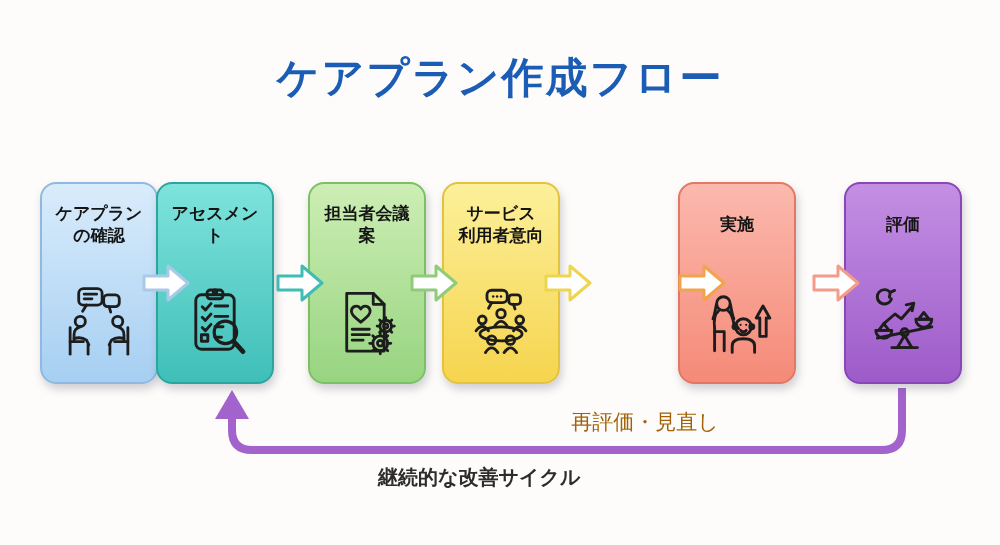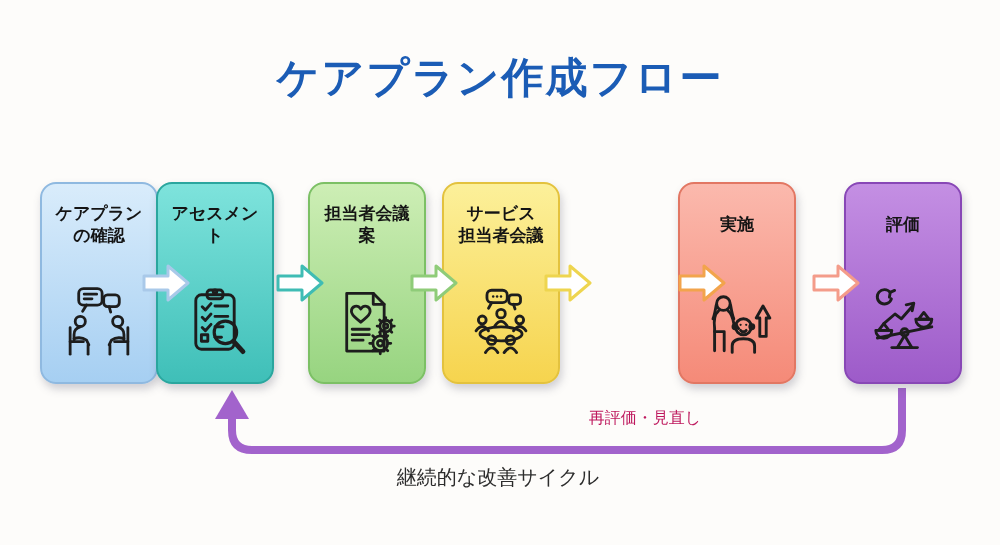--- a/index.html
+++ b/index.html
@@ -31,25 +31,25 @@
   .ic{stroke:#1d1d1d;fill:none;stroke-width:3.6;stroke-linecap:round;stroke-linejoin:round;}
   .ic-fill{fill:#1d1d1d;stroke:none;}
   .flow-arrow{position:absolute;top:263px;width:48px;height:40px;z-index:5;}
   .a0{left:142px}.a1{left:276px}.a2{left:410px}.a3{left:544px}.a4{left:678px}.a5{left:812px}
   .flow-arrow path{fill:#ffffff;stroke:var(--c-arrow,#bbb);stroke-width:3;stroke-linejoin:round;}
   .loop-svg{position:absolute;left:0;top:0;width:1000px;height:545px;z-index:1;}
   .loop-path{fill:none;stroke:var(--loop-color);stroke-width:8;}
   .loop-head{fill:var(--loop-color);stroke:none;}
   .loop-label-top{
     position:absolute;left:555px;top:408px;width:180px;text-align:center;
-    font-size:16px;font-weight:500;color:#be185d;
+    font-size:21px;font-weight:500;color:#a16207;
   }
   .loop-label-bottom{
-    position:absolute;left:393px;top:464px;width:210px;text-align:center;
-    font-size:20px;font-weight:400;color:#2c2c2c;
+    position:absolute;left:378px;top:464px;width:210px;
+    font-size:20px;font-weight:700;color:#2c2c2c;
   }
 </style>
 </head>
 <body>
 
 <div class="stage" style="--loop-color: #a263cc;">
 
   <div class="page-title" style="color: rgb(27, 92, 181);">ケアプラン作成フロー</div>
 
   <div class="step s0" style="--c-top: #d9ecfb; --c-bottom: #a6cff2; --c-border: #8fb9e0;">
@@ -113,21 +113,21 @@
           <circle cx="67" cy="76" r="9.5"></circle>
           <circle cx="67" cy="76" r="3.6"></circle>
           <path d="M76.5 76 L80.5 76 M73.7 82.7 L76.6 85.6 M67 85.5 L67 89.5 M60.3 82.7 L57.4 85.6 M57.5 76 L53.5 76 M60.3 69.3 L57.4 66.4 M67 66.5 L67 62.5 M73.7 69.3 L76.6 66.4"></path>
         </g>
       </svg>
     </div>
   </div>
 
   <div class="step s3" style="--c-top: #fcf09a; --c-bottom: #f6d44e; --c-border: #e3c23e;">
     <div class="step-label">サービス
-担当者会議</div>
+利用者意向</div>
     <div class="step-icon">
       <svg width="78" height="78" viewBox="0 0 100 100">
         <g class="ic">
           <rect x="32" y="8" width="26" height="16" rx="6"></rect>
           <path d="M38 24 l-4 7"></path>
           <rect x="60" y="14" width="15" height="12" rx="4"></rect>
           <path d="M66 26 l2 6"></path>
           <ellipse cx="50" cy="64" rx="27" ry="9"></ellipse>
           <circle cx="50" cy="38" r="5.5"></circle>
             <path d="M42 54 q8 -12 16 0"></path>

